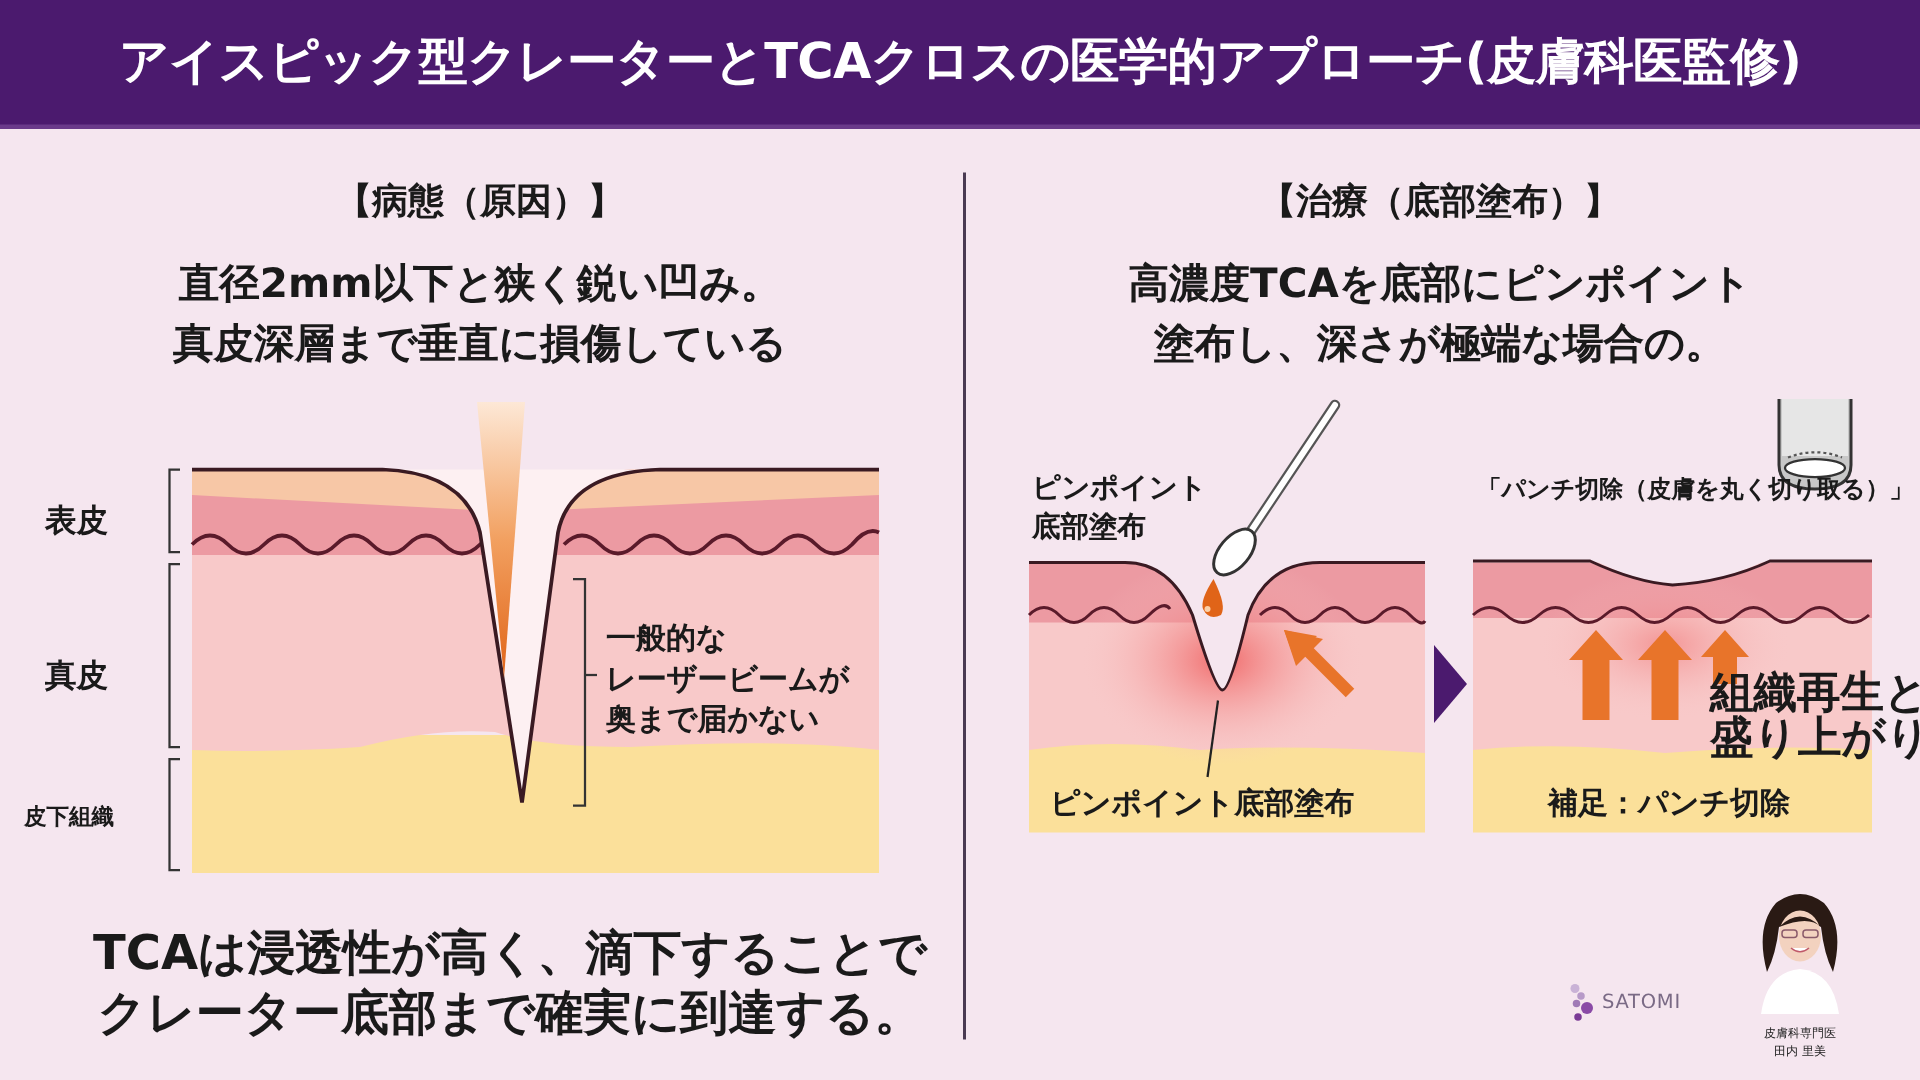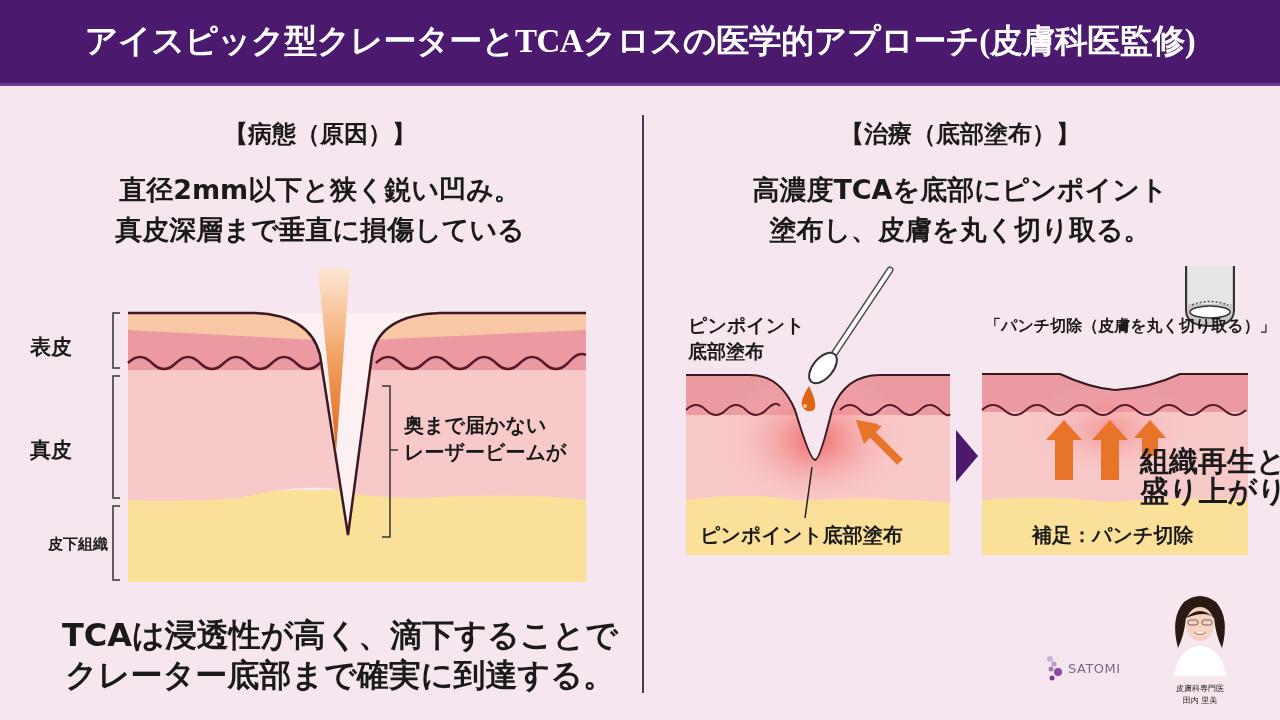--- a/index.html
+++ b/index.html
@@ -12,21 +12,20 @@
   }
   .header {
     position: absolute; left: 0; top: 0; width: 1280px; height: 86px;
     background: #4b1a6e;
     border-bottom: 3px solid #6a3a8a;
     display: flex; align-items: center; justify-content: center;
   }
   .header h1 {
     color: #ffffff; font-size: 33px; font-weight: bold; letter-spacing: -0.5px;
     white-space: nowrap;
-    font-family: Liberation Serif, serif;
   }
   .divider {
     position: absolute; left: 642px; top: 115px; width: 2px; height: 578px;
     background: #4a3a52;
   }
   .section-title {
     position: absolute; font-size: 24px; font-weight: bold; text-align: center; white-space: nowrap;
   }
   .lead {
     position: absolute; font-size: 27px; font-weight: bold; text-align: center; line-height: 40px; white-space: nowrap;
@@ -103,36 +102,37 @@
   <path d="M120 53 L113 53 L113 108 L120 108" fill="none" stroke="#333" stroke-width="1.5"></path>
   <path d="M120 116 L113 116 L113 238 L120 238" fill="none" stroke="#333" stroke-width="1.5"></path>
   <path d="M120 246 L113 246 L113 320 L120 320" fill="none" stroke="#333" stroke-width="1.5"></path>
 
   <path d="M382 126 L390 126 L390 277 L382 277" fill="none" stroke="#333" stroke-width="1.5"></path>
   <line x1="390" y1="190" x2="398" y2="190" stroke="#333" stroke-width="1.5"></line>
 </svg>
 
 <div class="layer-label" style="left:30px; top:333px;">表皮</div>
 <div class="layer-label" style="left:30px; top:436px;">真皮</div>
-<div class="layer-label small" style="left:16px; top:535px;margin-left:32px;">皮下組織</div>
+<div class="layer-label small" style="left:16px; top:535px;">皮下組織</div>
 
 <div class="annot" style="left:404px; top:412px;">
+  <span>一般的な</span>
+  <span>レーザービームが</span>
   <span>奥まで届かない</span>
-  <span>レーザービームが</span>
 </div>
 
 <div class="bottom-text">
   <span>TCAは浸透性が高く、滴下することで</span>
   <span>クレーター底部まで確実に到達する。</span>
 </div>
 
 <div class="section-title" style="left:760px; top:118px; width:400px;">【治療（底部塗布）】</div>
 <div class="lead" style="left:680px; top:170px; width:560px;">
   <span>高濃度TCAを底部にピンポイント</span>
-  <span>塗布し、皮膚を丸く切り取る。</span>
+  <span>塗布し、深さが極端な場合の。</span>
 </div>
 
 <svg class="diagram" style="left:660px; top:260px;" width="620" height="310" viewBox="0 0 620 310">
   <defs>
     <radialGradient id="inflam" cx="0.5" cy="0.5" r="0.5">
       <stop offset="0" stop-color="#ef5a5a" stop-opacity="0.85"></stop>
       <stop offset="1" stop-color="#f8c9c9" stop-opacity="0"></stop>
     </radialGradient>
     <radialGradient id="inflam2" cx="0.5" cy="0.5" r="0.5">
       <stop offset="0" stop-color="#ef6a6a" stop-opacity="0.55"></stop>

